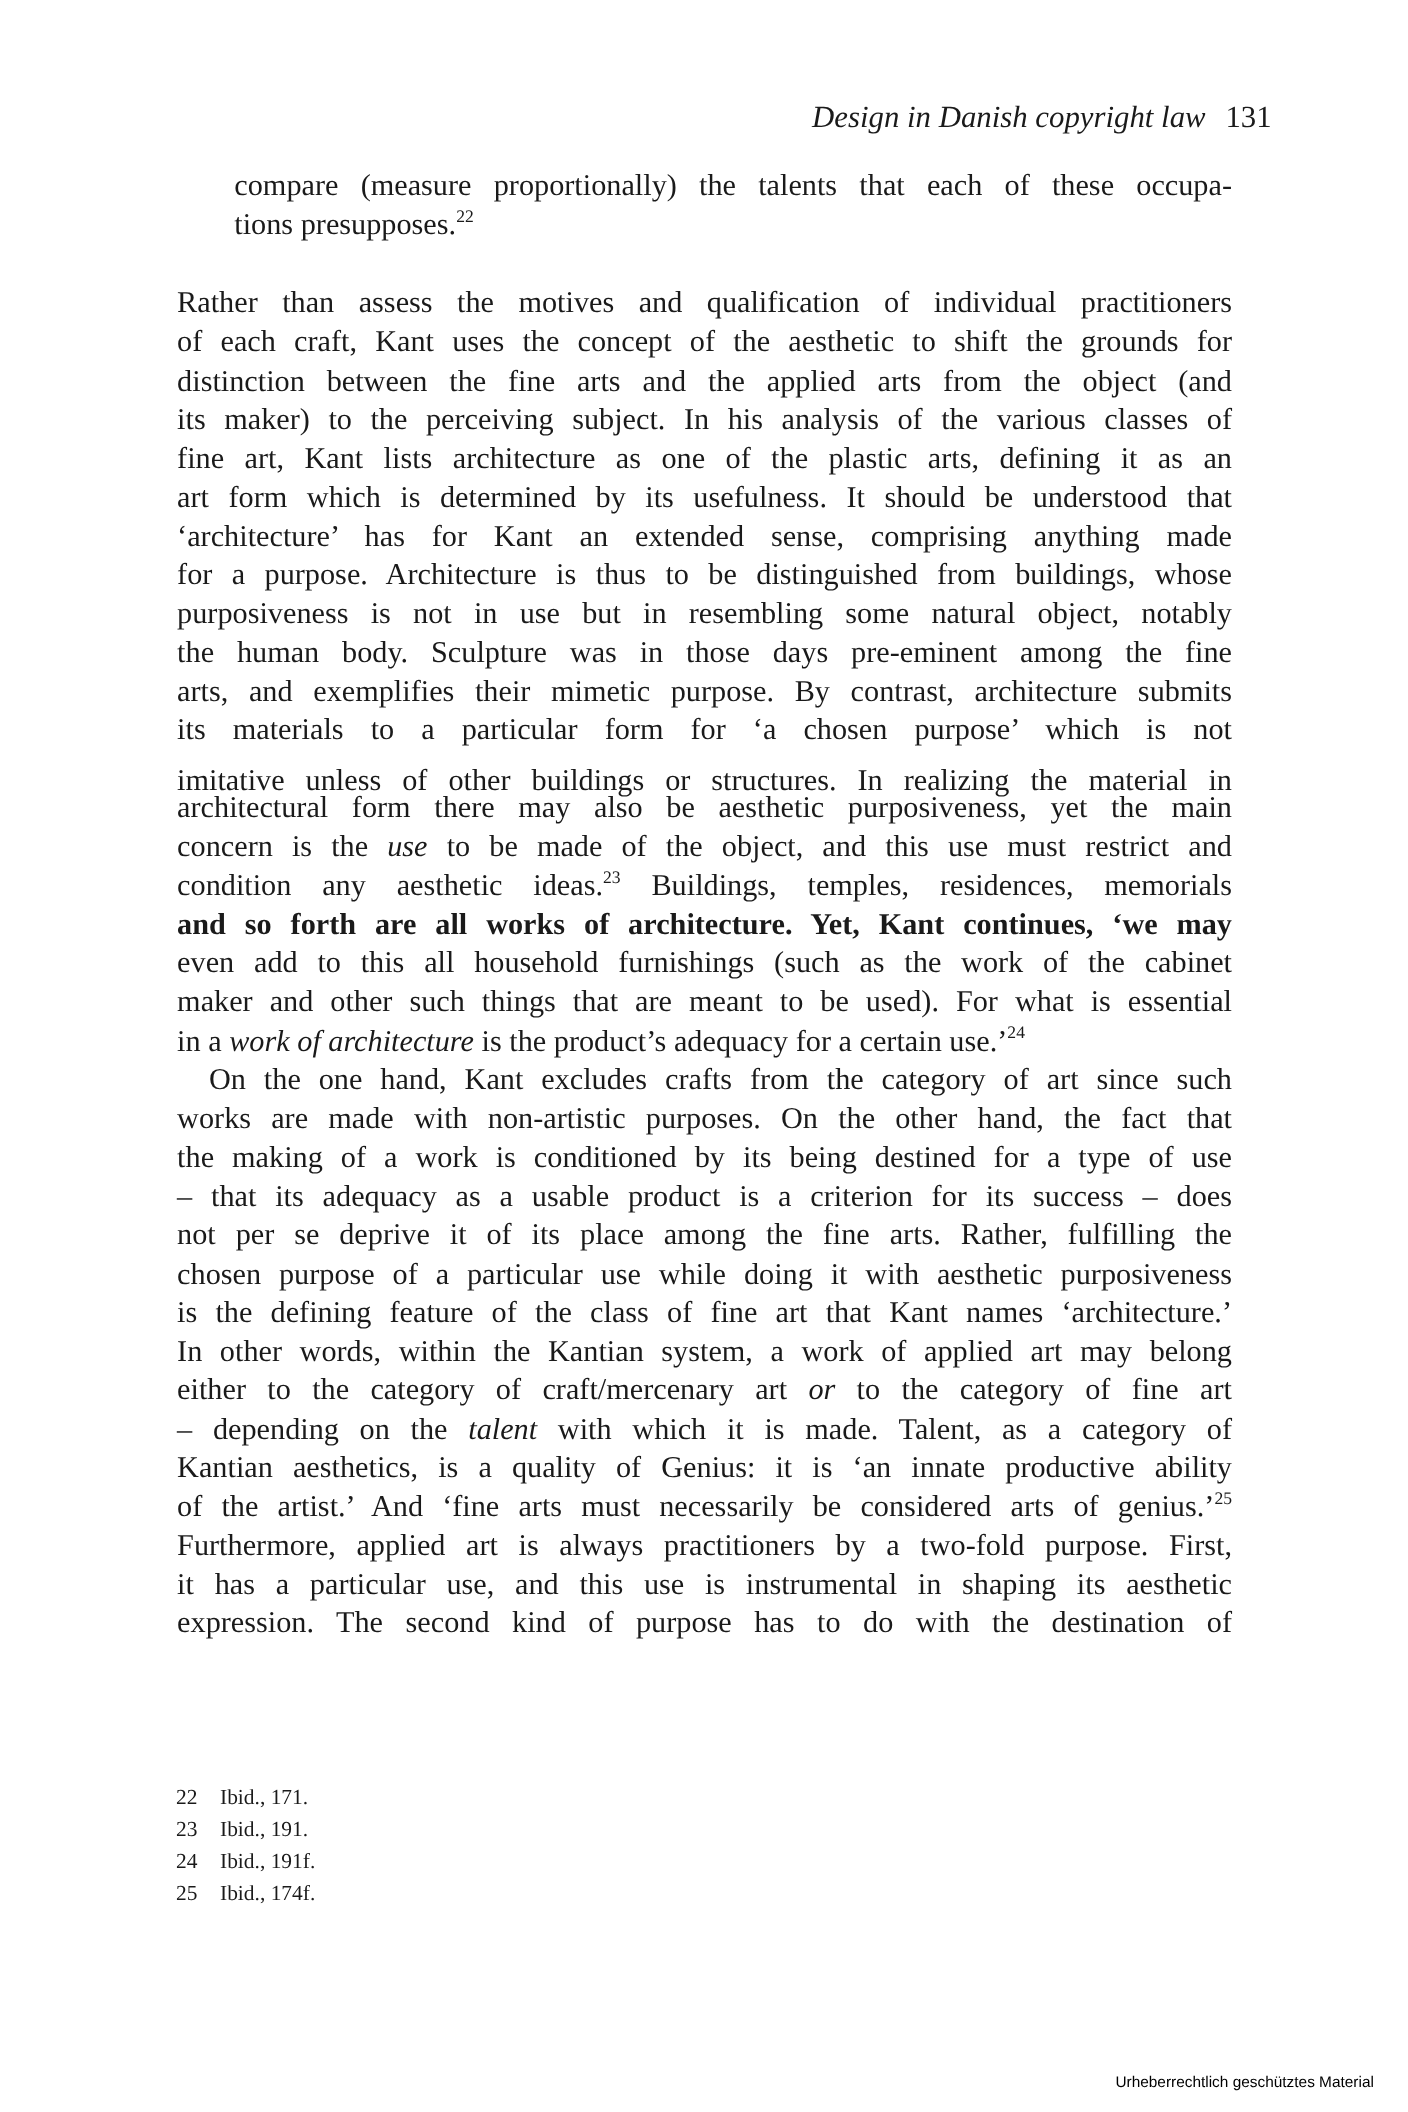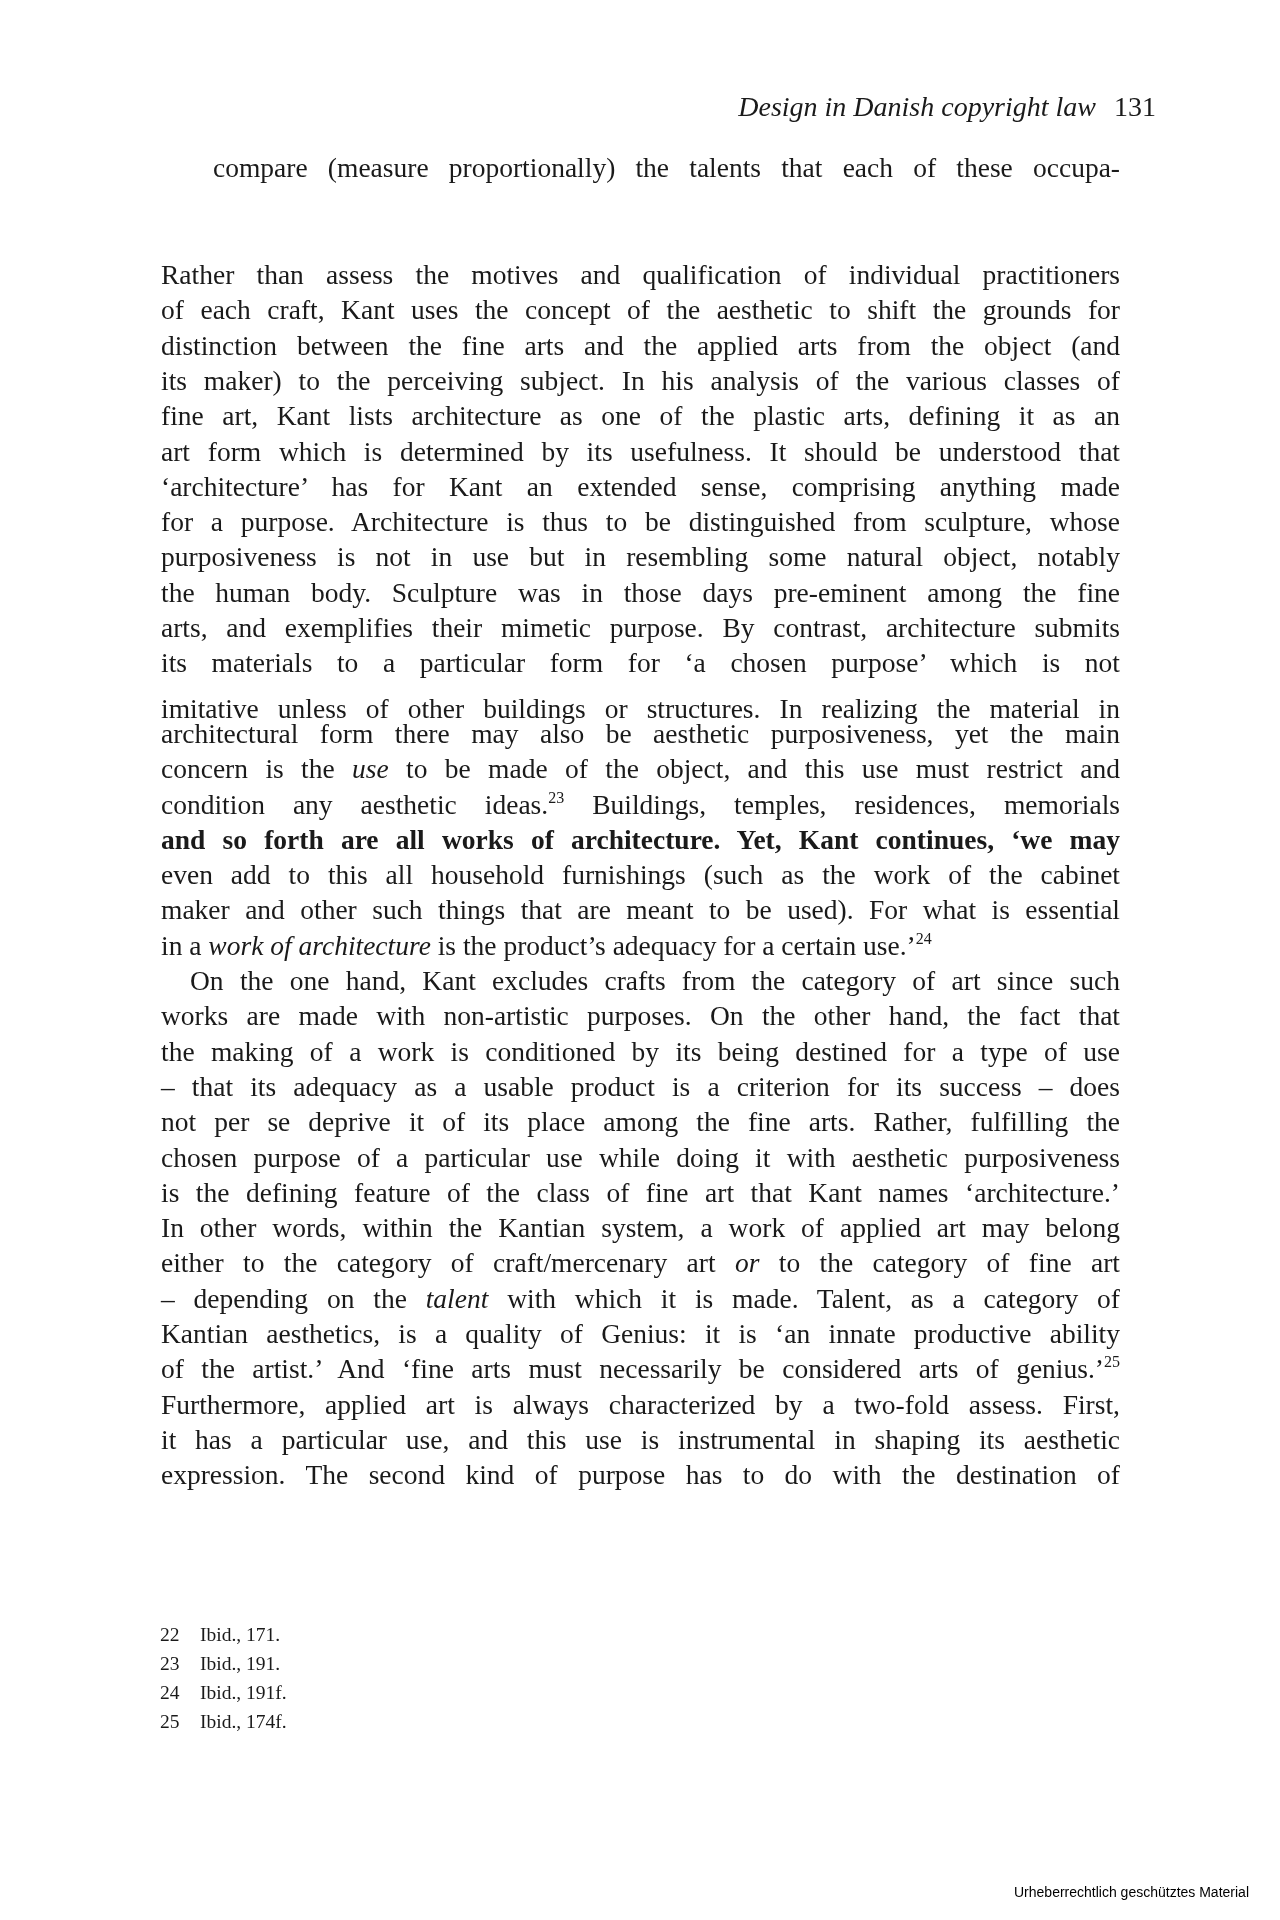--- a/index.html
+++ b/index.html
@@ -20,30 +20,31 @@
 </head>
 <body>
 
 <div class="page">
 
   <div class="running-head">
     <span class="title">Design in Danish copyright law</span><span class="pnum">131</span>
   </div>
 
   <div class="line quote" style="top:150px"><span>compare (measure proportionally) the talents that each of these occupa-</span></div>
+  <div class="line quote last" style="top:186px"><span>tions presupposes.</span><sup>22</sup></div>
 
   <div id="body-lines">
       <div class="line" style="top: 257px;"><span>Rather than assess the motives and qualification of individual practitioners</span></div>
       <div class="line" style="top: 292.3px;"><span>of each craft, Kant uses the concept of the aesthetic to shift the grounds for</span></div>
       <div class="line" style="top: 327.6px;"><span>distinction between the fine arts and the applied arts from the object (and</span></div>
       <div class="line" style="top: 362.9px;"><span>its maker) to the perceiving subject. In his analysis of the various classes of</span></div>
       <div class="line" style="top: 398.2px;"><span>fine art, Kant lists architecture as one of the plastic arts, defining it as an</span></div>
       <div class="line" style="top: 433.5px;"><span>art form which is determined by its usefulness. It should be understood that</span></div>
       <div class="line" style="top: 468.8px;"><span>‘architecture’ has for Kant an extended sense, comprising anything made</span></div>
-      <div class="line" style="top: 504.1px;"><span>for a purpose. Architecture is thus to be distinguished from sculpture, whose</span></div>
+      <div class="line" style="top: 504.1px;"><span>for a purpose. Architecture is thus to be distinguished from buildings, whose</span></div>
       <div class="line" style="top: 539.4px;"><span>purposiveness is not in use but in resembling some natural object, notably</span></div>
       <div class="line" style="top: 574.7px;"><span>the human body. Sculpture was in those days pre-eminent among the fine</span></div>
       <div class="line" style="top: 610px;"><span>arts, and exemplifies their mimetic purpose. By contrast, architecture submits</span></div>
       <div class="line" style="top: 645.3px;"><span>its materials to a particular form for ‘a chosen purpose’ which is not</span></div>
       <div class="line" style="top: 657px; margin-top: 34px;"><span>imitative unless of other buildings or structures. In realizing the material in</span></div>
       <div class="line" style="top: 715.9px;"><span>architectural form there may also be aesthetic purposiveness, yet the main</span></div>
       <div class="line" style="top: 751.2px;"><span>concern is the </span><i>use</i><span> to be made of the object, and this use must restrict and</span></div>
       <div class="line" style="top: 786.5px;"><span>condition any aesthetic ideas.</span><sup>23</sup><span> Buildings, temples, residences, memorials</span></div>
       <div class="line" style="top: 821.8px; font-weight: bold;"><span>and so forth are all works of architecture. Yet, Kant continues, ‘we may</span></div>
       <div class="line" style="top: 857.1px;"><span>even add to this all household furnishings (such as the work of the cabinet</span></div>
@@ -54,21 +55,21 @@
       <div class="line" style="top: 1033.6px;"><span>the making of a work is conditioned by its being destined for a type of use</span></div>
       <div class="line" style="top: 1068.9px;"><span>– that its adequacy as a usable product is a criterion for its success – does</span></div>
       <div class="line" style="top: 1104.2px;"><span>not per se deprive it of its place among the fine arts. Rather, fulfilling the</span></div>
       <div class="line" style="top: 1139.5px;"><span>chosen purpose of a particular use while doing it with aesthetic purposiveness</span></div>
       <div class="line" style="top: 1174.8px;"><span>is the defining feature of the class of fine art that Kant names ‘architecture.’</span></div>
       <div class="line" style="top: 1210.1px;"><span>In other words, within the Kantian system, a work of applied art may belong</span></div>
       <div class="line" style="top: 1245.4px;"><span>either to the category of craft/mercenary art </span><i>or</i><span> to the category of fine art</span></div>
       <div class="line" style="top: 1280.7px;"><span>– depending on the </span><i>talent</i><span> with which it is made. Talent, as a category of</span></div>
       <div class="line" style="top: 1316px;"><span>Kantian aesthetics, is a quality of Genius: it is ‘an innate productive ability</span></div>
       <div class="line" style="top: 1351.3px;"><span>of the artist.’ And ‘fine arts must necessarily be considered arts of genius.’</span><sup>25</sup></div>
-      <div class="line" style="top: 1386.6px;"><span>Furthermore, applied art is always characterized by a two-fold assess. First,</span></div>
+      <div class="line" style="top: 1386.6px;"><span>Furthermore, applied art is always practitioners by a two-fold purpose. First,</span></div>
       <div class="line" style="top: 1421.9px;"><span>it has a particular use, and this use is instrumental in shaping its aesthetic</span></div>
       <div class="line" style="top: 1457.2px;"><span>expression. The second kind of purpose has to do with the destination of</span></div>
     </div>
 
   <div id="footnotes">
       <div class="footnote" style="top: 1620px;"><span class="fn-num">22</span><span>Ibid., 171.</span></div>
       <div class="footnote" style="top: 1649px;"><span class="fn-num">23</span><span>Ibid., 191.</span></div>
       <div class="footnote" style="top: 1678px;"><span class="fn-num">24</span><span>Ibid., 191f.</span></div>
       <div class="footnote" style="top: 1707px;"><span class="fn-num">25</span><span>Ibid., 174f.</span></div>
     </div>

